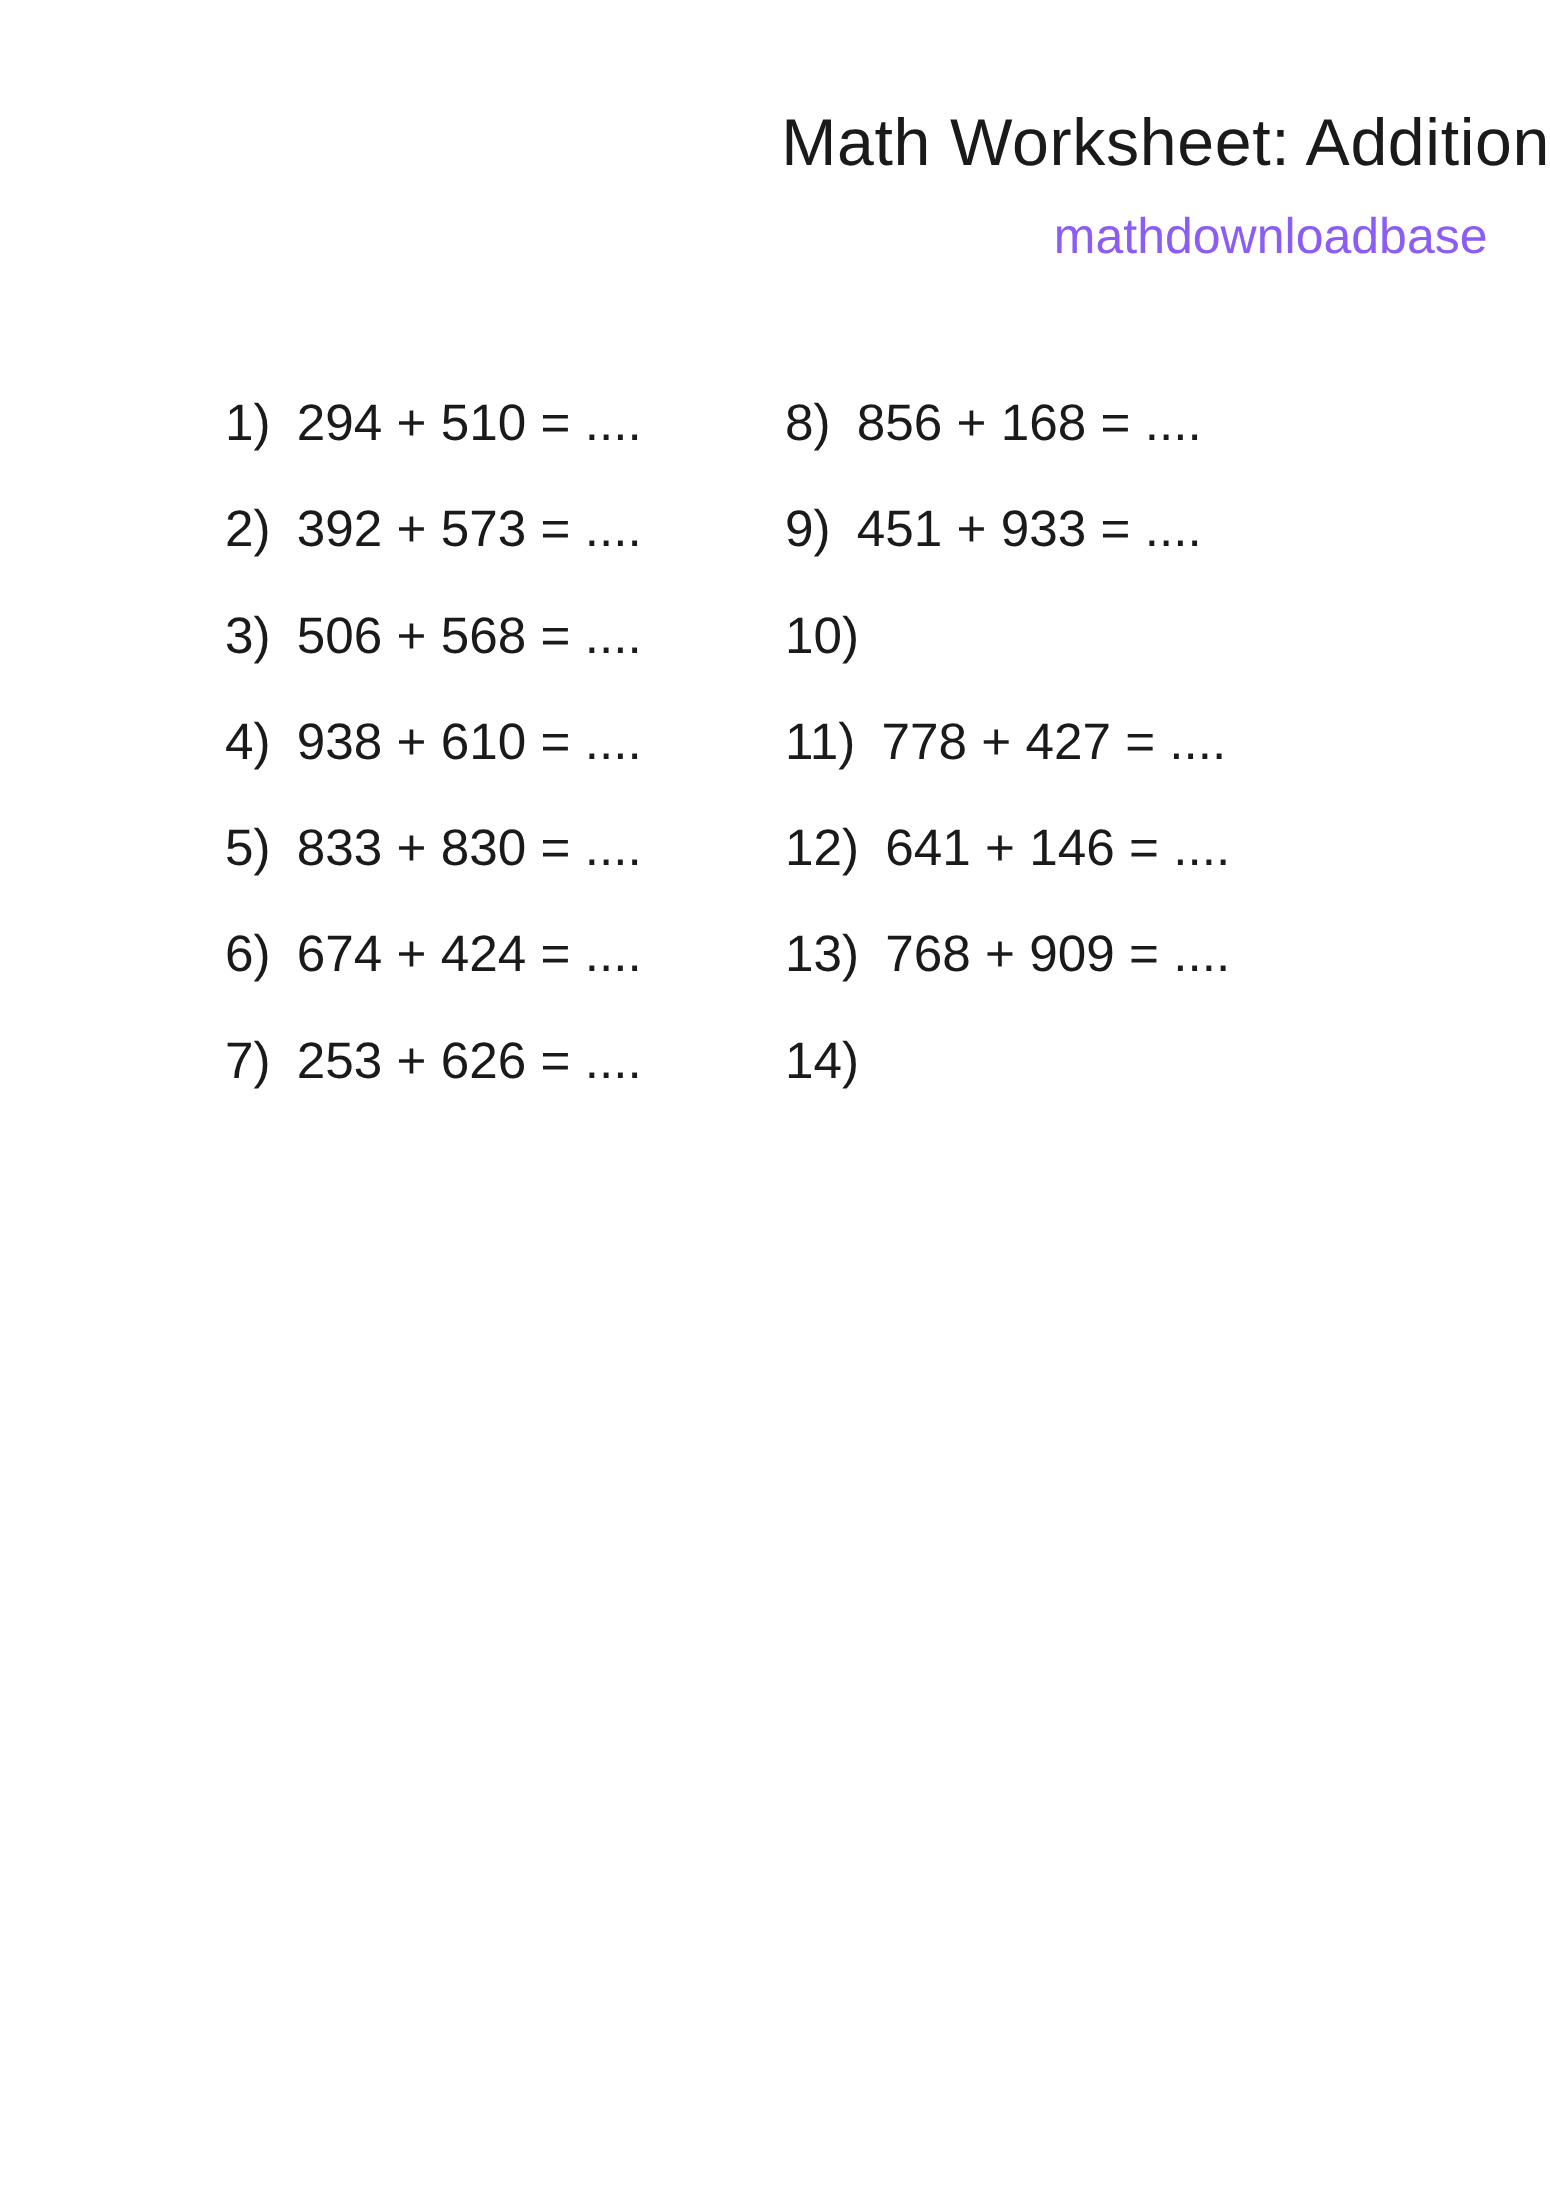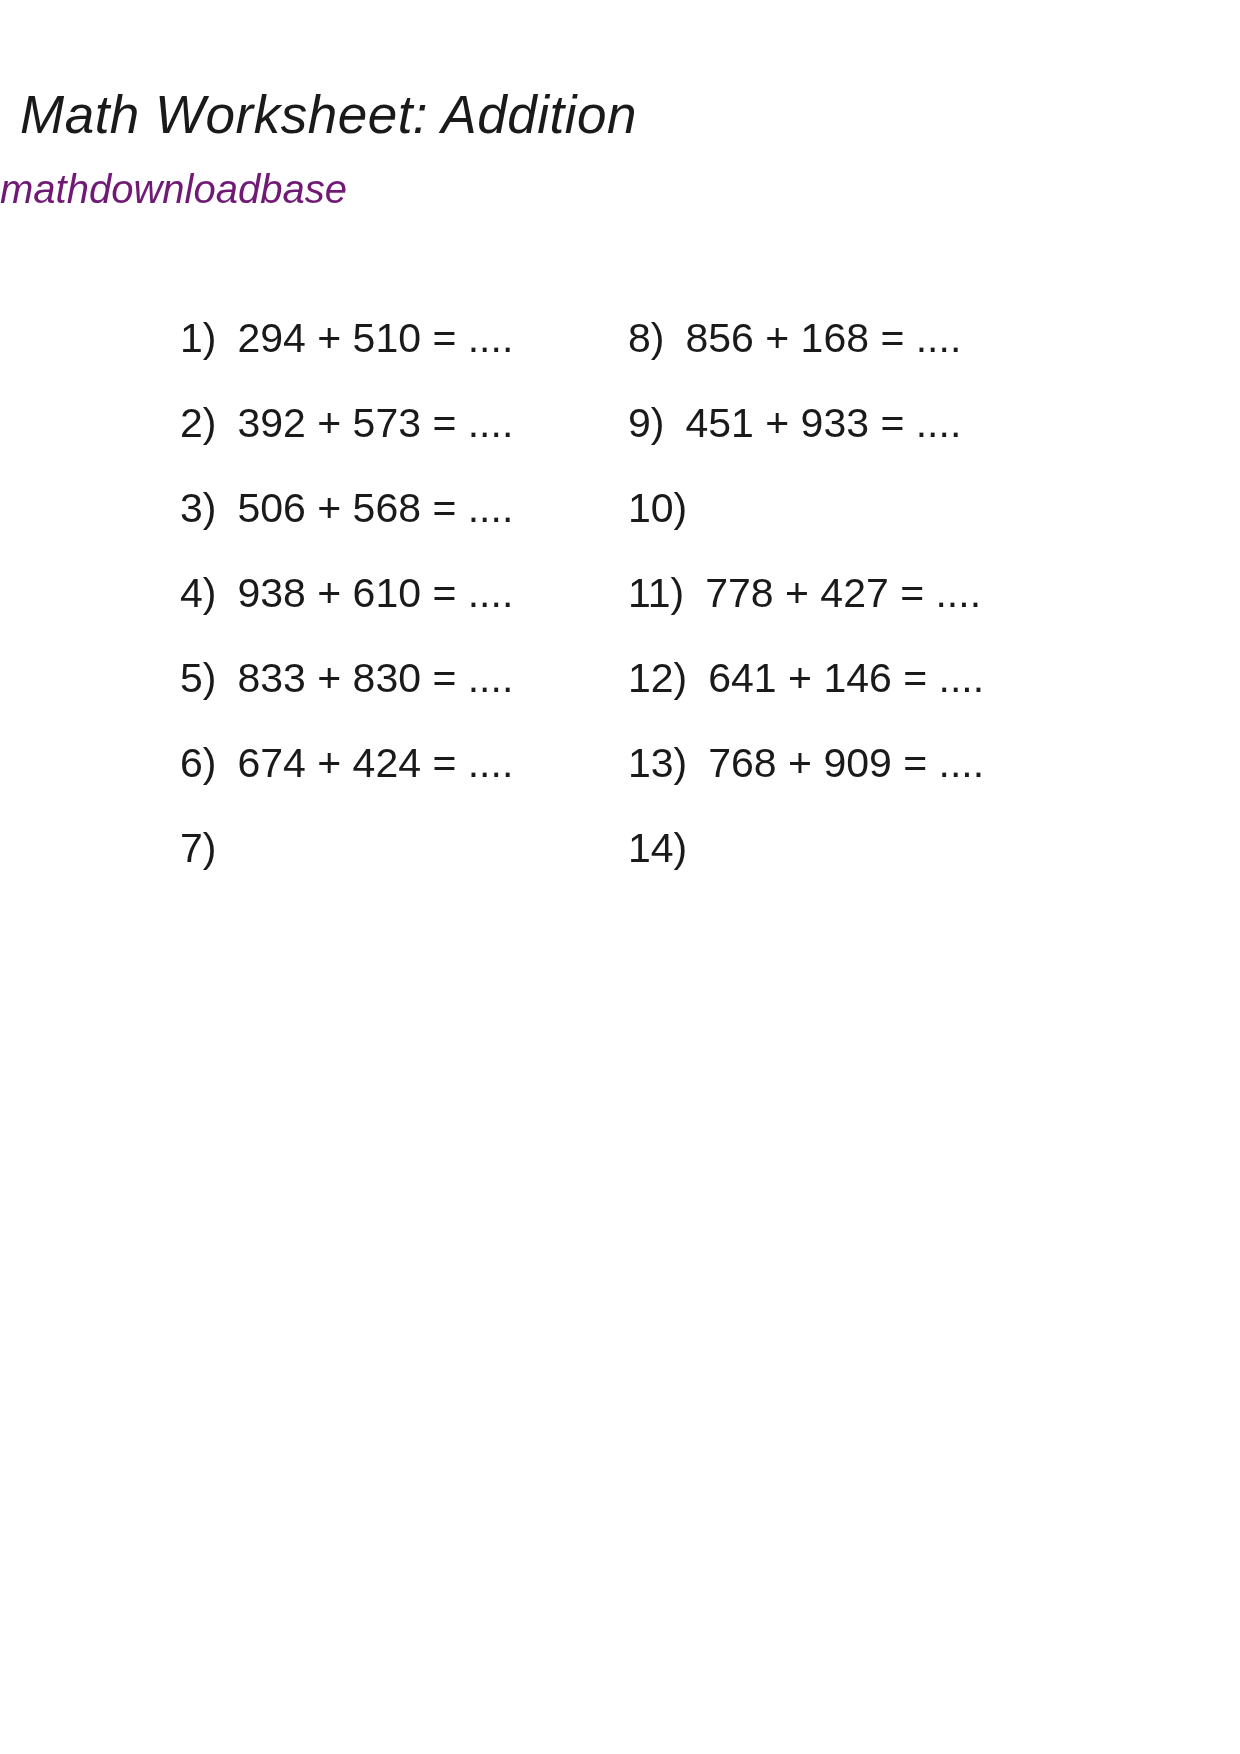--- a/index.html
+++ b/index.html
@@ -13,37 +13,36 @@
     background: #ffffff;
     font-family: "Liberation Sans", sans-serif;
     color: #1a1a1a;
     overflow: hidden;
   }
   .header {
     position: absolute;
     top: 88px;
     left: 0;
     width: 1240px;
-    text-align: left;
-    font-style: italic;
+    text-align: right;
   }
   .title {
     font-size: 53px;
     line-height: 1;
     font-weight: 400;
     color: #1a1a1a;
     letter-spacing: 0.5px;
     padding-left: 20px;
   }
   .subtitle {
     margin-top: 28px;
     font-size: 40px;
     line-height: 1;
     font-weight: 400;
-    color: #701a75;
+    color: #8b5cf6;
     padding-right: 50px;
   }
   .problems {
     position: absolute;
     top: 315px;
     left: 180px;
     display: grid;
     grid-auto-flow: column;
     grid-template-rows: repeat(7, 47px);
     grid-template-columns: 448px auto;
@@ -89,20 +88,21 @@
   <div class="problem">
     <span class="p-num">5)</span>
     <span class="p-expr">833 + 830 = ....</span>
   </div>
   <div class="problem">
     <span class="p-num">6)</span>
     <span class="p-expr">674 + 424 = ....</span>
   </div>
   <div class="problem">
     <span class="p-num">7)</span>
+    <span class="p-expr">253 + 626 = ....</span>
   </div>
   <div class="problem">
     <span class="p-num">8)</span>
     <span class="p-expr">856 + 168 = ....</span>
   </div>
   <div class="problem">
     <span class="p-num">9)</span>
     <span class="p-expr">451 + 933 = ....</span>
   </div>
   <div class="problem">

